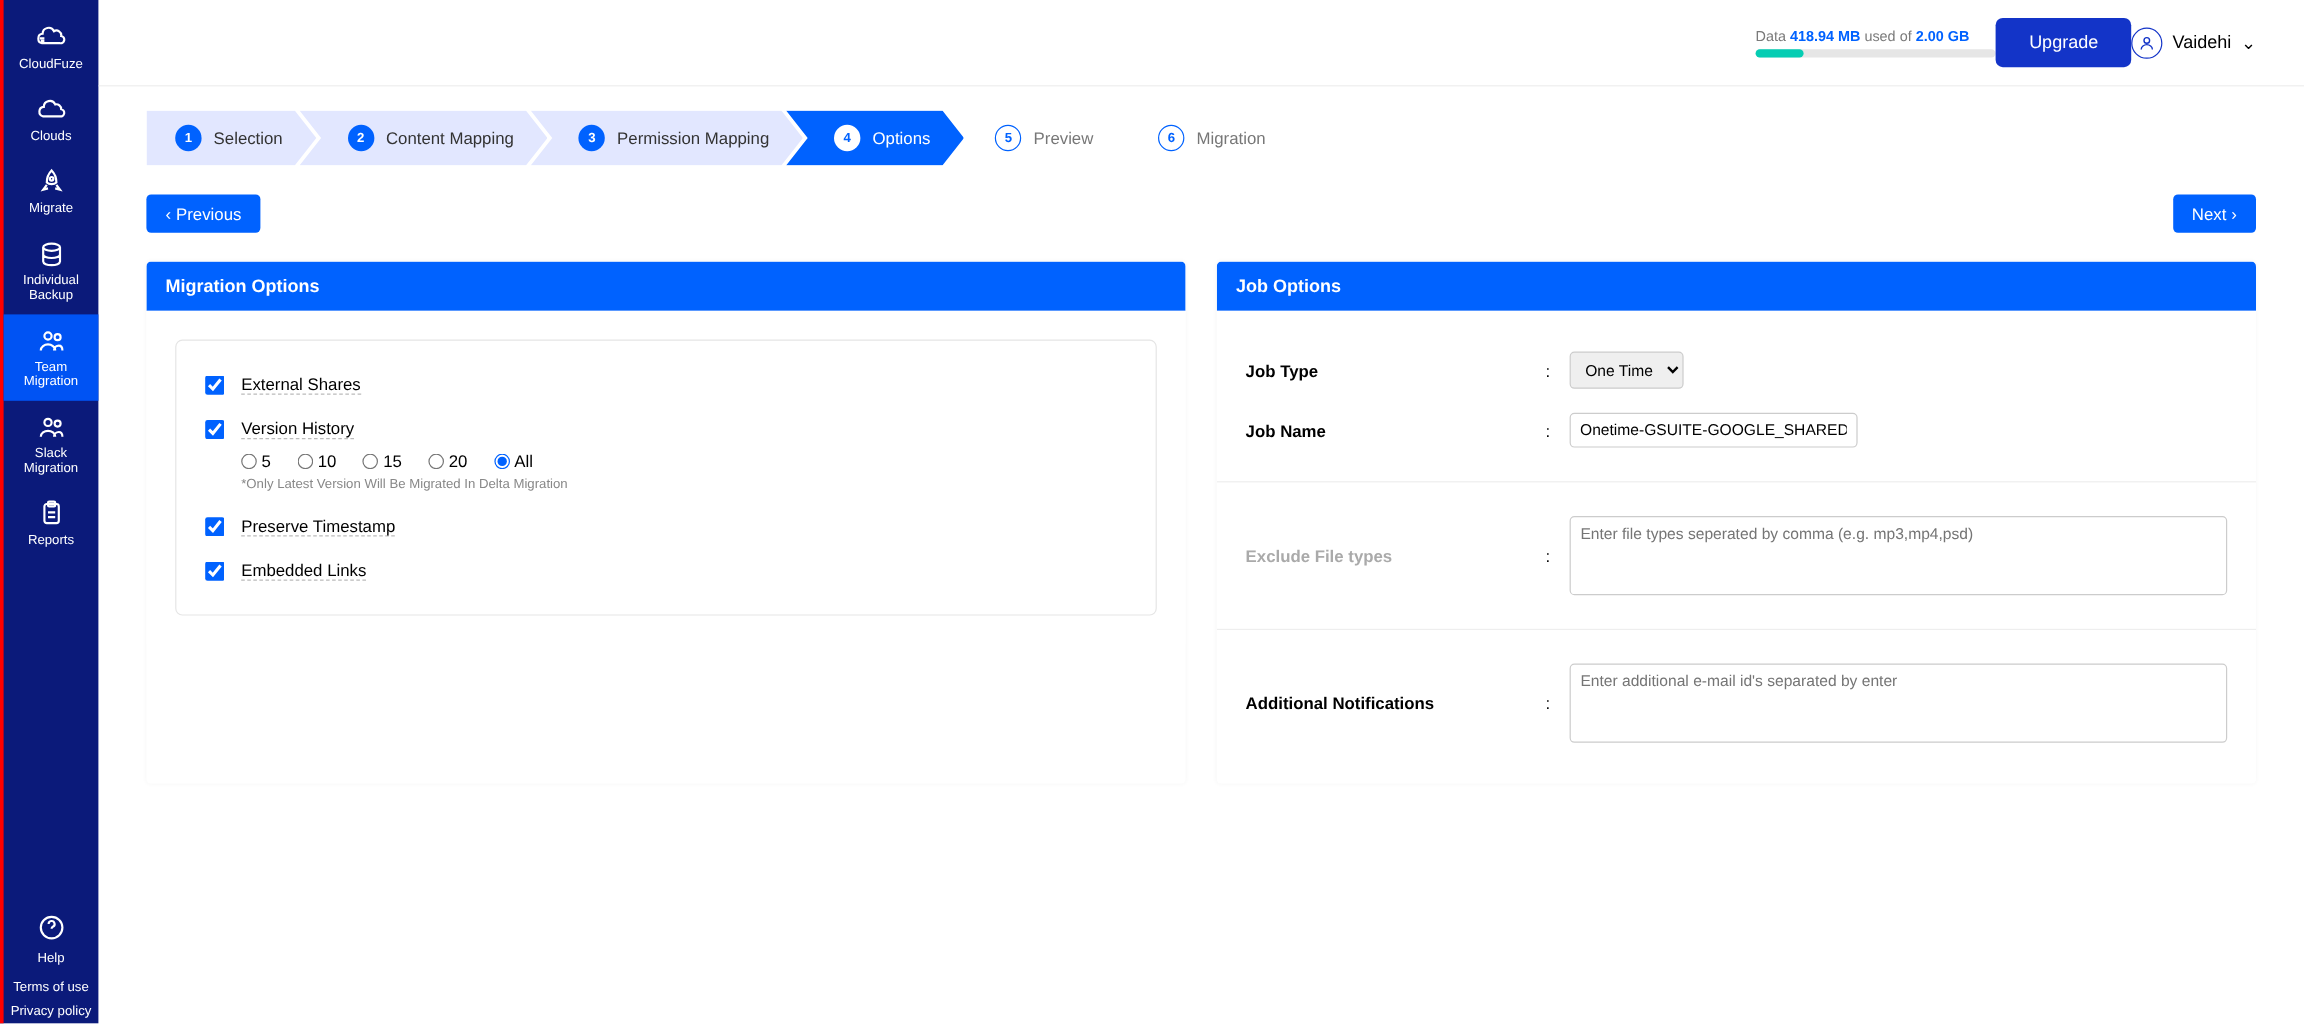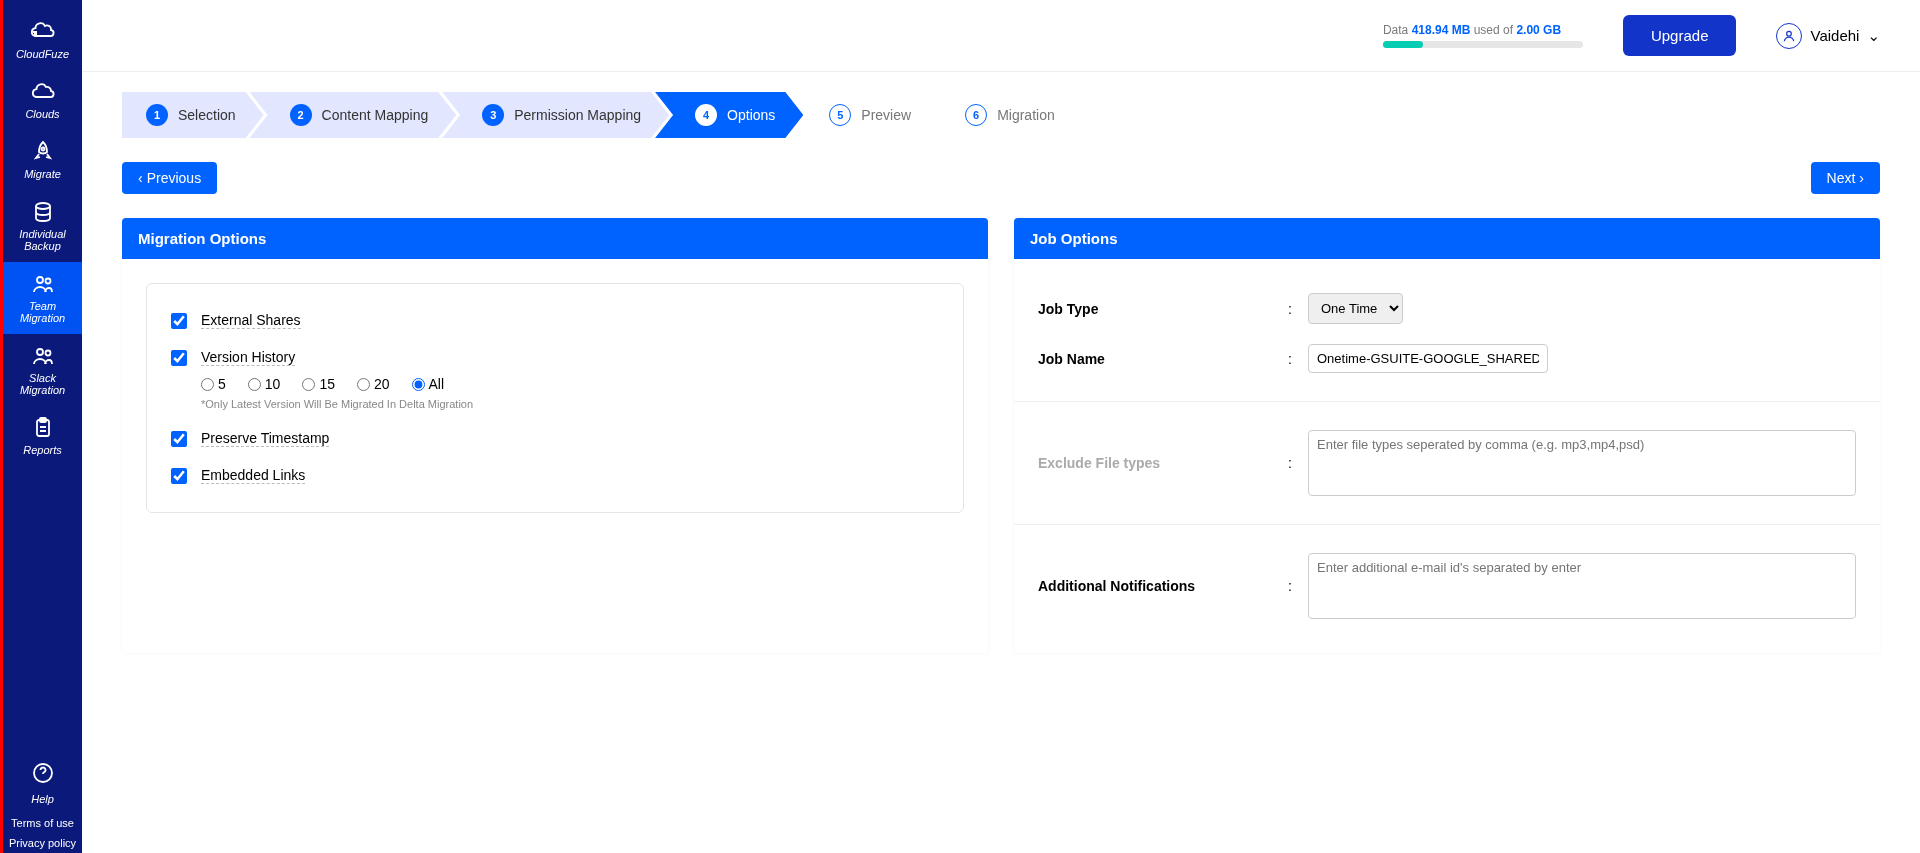--- a/index.html
+++ b/index.html
@@ -25,21 +25,20 @@
   flex-shrink:0;
   border-left: 3px solid red;
 }
 .sidebar-item {
   padding: 10px 4px;
   display: flex;
   flex-direction: column;
   align-items: center;
   gap: 4px;
   cursor: pointer;
-  font-style: italic;
 }
 .sidebar-item.bottom {
   margin-top: auto;
   padding: 4px;
 }
 .sidebar-item.active {
   background: #0053f3;
 }
 .sidebar svg {
   width: 24px;
@@ -55,21 +54,20 @@
   height: 853px;
   overflow: hidden;
 }
 .topbar {
   height: 72px;
   display: flex;
   align-items: center;
   justify-content: flex-end;
   padding: 0 40px;
   border-bottom: 1px solid #eee;
-  gap: 40px;
 }
 .data-usage {
   font-size: 12px;
   color:#7a7a7a;
 }
 .data-usage .highlight {
   color: #0062ff;
   font-weight: bold;
 }
 .progress-outer {

